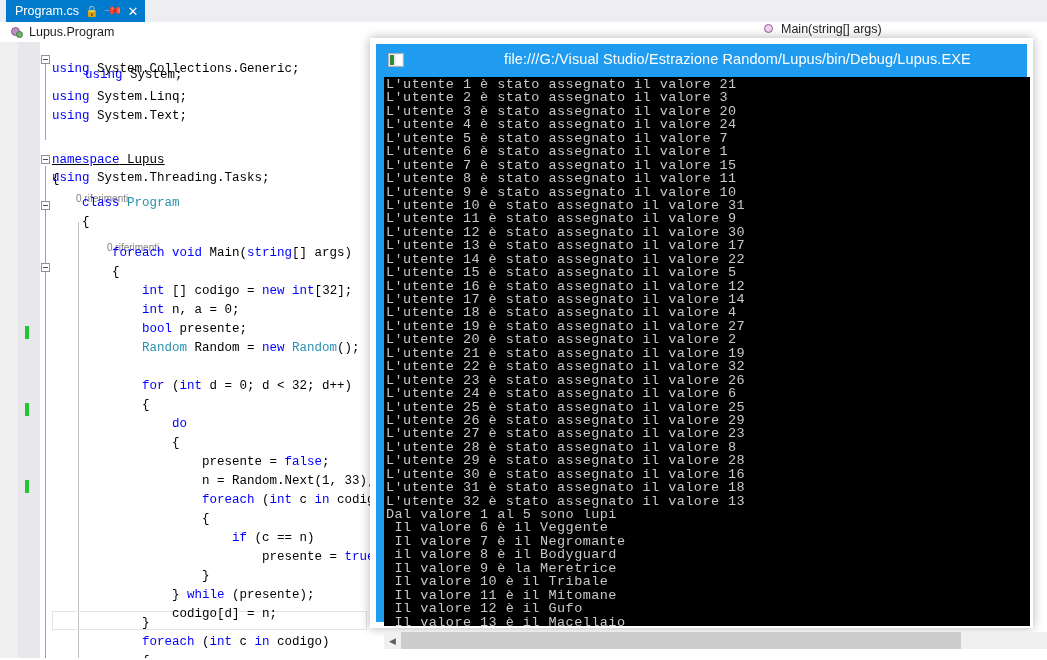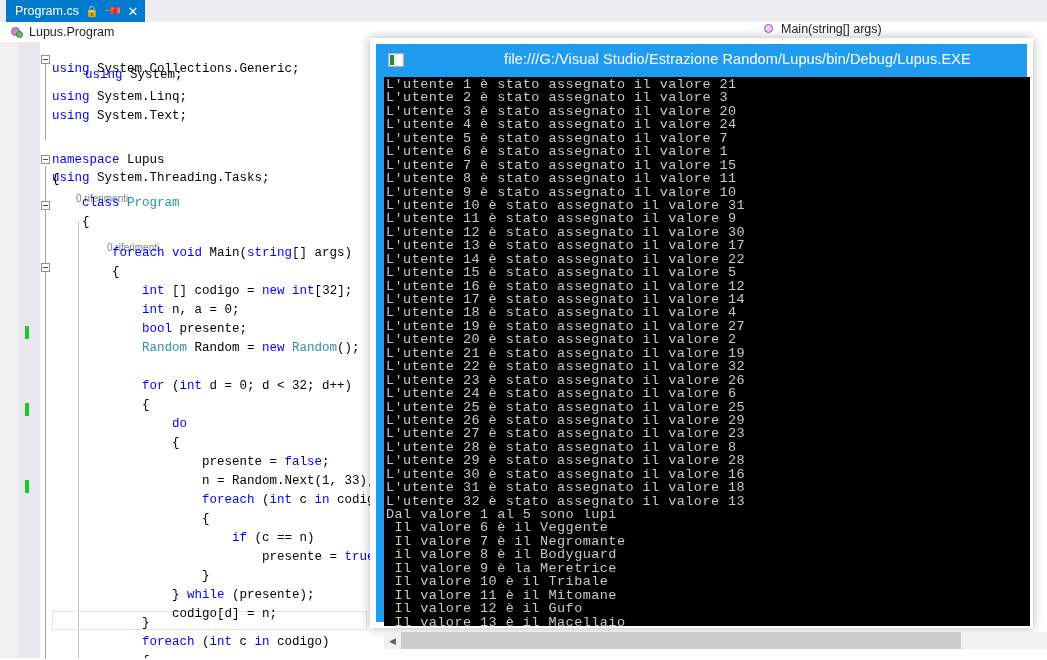--- a/index.html
+++ b/index.html
@@ -306,21 +306,21 @@
       <div class="outline-box" style="left:41px; top:221px;"></div>
 
       <div class="current-line" style="top:569px; width:315px;"></div>
 
       <div class="code-layer">
         <div class="code-line" style="top:24px;margin-left:33px;"><span class="kw">using</span> System;</div>
         <div class="code-line" style="top:18px;"><span class="kw">using</span> System.Collections.Generic;</div>
         <div class="code-line" style="top:46px;"><span class="kw">using</span> System.Linq;</div>
         <div class="code-line" style="top:65px;"><span class="kw">using</span> System.Text;</div>
         <div class="code-line" style="top:84px;margin-top:43px;"><span class="kw">using</span> System.Threading.Tasks;</div>
-        <div class="code-line" style="top:109px;"><span class="kw">namespace</span> Lupus</div>
+        <div class="code-line" style="top:109px;text-decoration:underline;"><span class="kw">namespace</span> Lupus</div>
         <div class="code-line" style="top:128px;">{</div>
         <div class="code-line hint" style="top:147px; left:76px;">0 riferimenti</div>
         <div class="code-line" style="top:152px;">    <span class="kw">class</span> <span class="typ">Program</span></div>
         <div class="code-line" style="top:171px;">    {</div>
         <div class="code-line hint" style="top:196px; left:107px;">0 riferimenti</div>
         <div class="code-line" style="top:202px;">        <span class="kw">foreach</span> <span class="kw">void</span> Main(<span class="kw">string</span>[] args)</div>
         <div class="code-line" style="top:221px;">        {</div>
         <div class="code-line" style="top:240px;">            <span class="kw">int</span> [] codigo = <span class="kw">new</span> <span class="kw">int</span>[<span class="num">32</span>];</div>
         <div class="code-line" style="top:259px;">            <span class="kw">int</span> n, a = 0;</div>
         <div class="code-line" style="top:278px;">            <span class="kw">bool</span> presente;</div>

